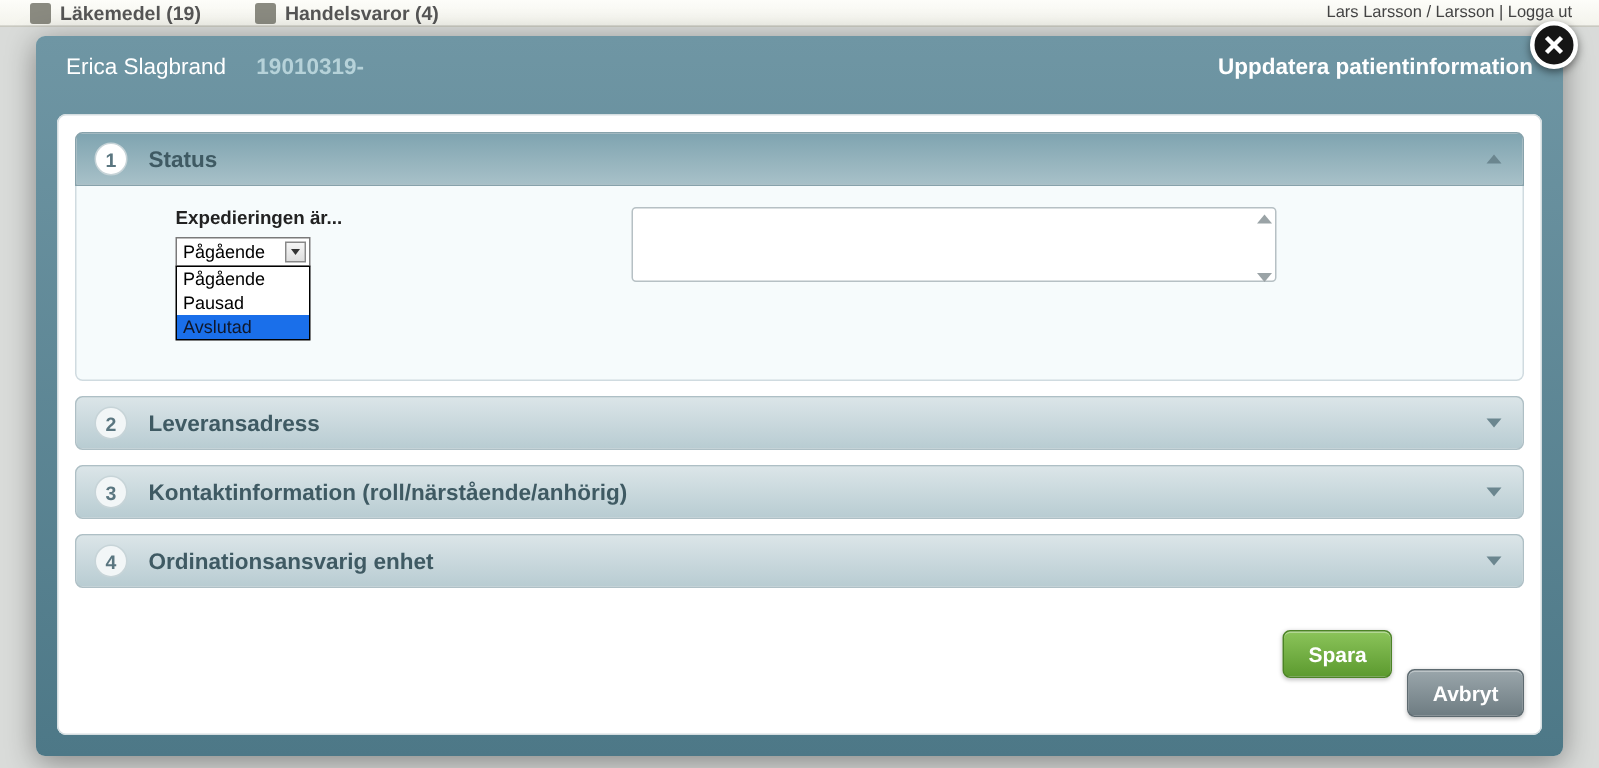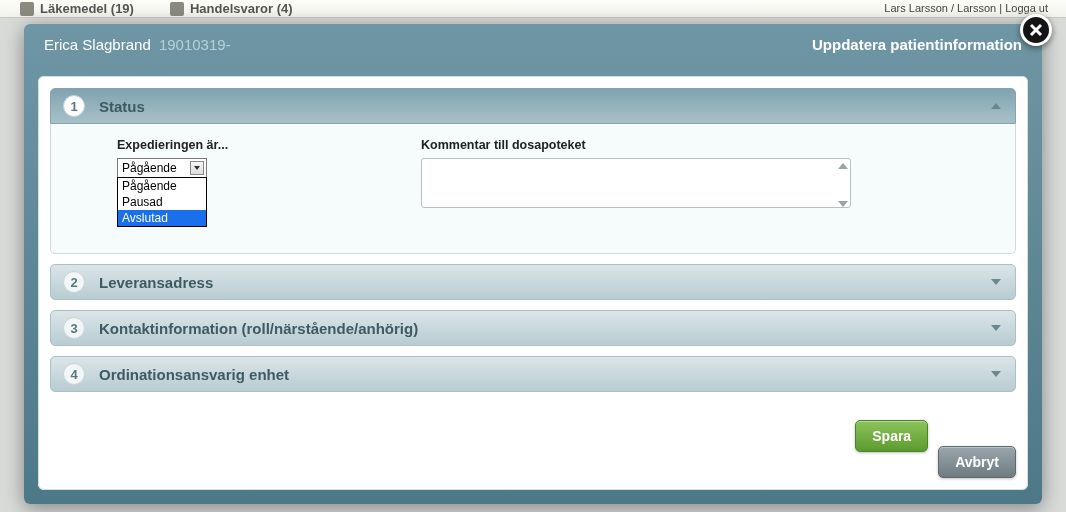--- a/index.html
+++ b/index.html
@@ -40,21 +40,21 @@
   }
   .close-btn svg { stroke:#fff; stroke-width:3; }
 
   .dialog-header {
     height: 40px;
     display:flex; align-items:center; justify-content:space-between;
     padding: 0 20px;
     color:#fff; font-size:15px;
   }
   .dialog-header .patient-name { font-weight:normal; }
-  .dialog-header .ssn-faded { color:#b6d2d9; font-weight:normal; margin-left:4px; }
+  .dialog-header .ssn-faded { color:#b6d2d9; font-weight:bold; margin-left:16px; }
   .dialog-header .title-right { font-weight:bold; }
 
   .dialog-body {
     position:absolute; top:52px; left:14px; right:14px; bottom:14px;
     background:#fff;
     border-radius:6px;
     box-shadow: inset 0 0 0 1px #d5dee1;
     padding: 12px 12px 14px 12px;
   }
 
@@ -124,21 +124,21 @@
   .fake-select .arrow-btn::after {
     content:""; width:0;height:0;
     border-left:3px solid transparent; border-right:3px solid transparent;
     border-top:4px solid #333;
   }
   .options-list {
     width:90px; border:1px solid #000; background:#fff;
     font-size:12px; margin-top:-1px;
   }
   .options-list .opt { padding:1px 4px; cursor:pointer; }
-  .options-list .opt.highlight { background:#1a6fea; color:#ffffff; }
+  .options-list .opt.highlight { background:#1a6fea; color:#0f172a; }
 
   .comment-group { flex:1; }
   .comment-box {
     width:100%; max-width:430px; height:50px;
     border:1px solid #b6c0c4; border-radius:3px; background:#fff;
     resize:none; font-family:inherit; font-size:12px;
     padding:4px 18px 4px 6px;
     position:relative;
   }
   .comment-holder { position:relative; width:430px; }
@@ -214,21 +214,20 @@
               <span>Pågående</span>
               <span class="arrow-btn"></span>
             </div>
             <div class="options-list">
               <div class="opt">Pågående</div>
               <div class="opt">Pausad</div>
               <div class="opt highlight">Avslutad</div>
             </div>
           </div>
           <div class="comment-group">
-            <span class="fld-label">Kommentar till dosapoteket</span>
             <div class="comment-holder">
               <textarea class="comment-box" value="" style=""></textarea>
               <span class="scroll-fake-up"></span>
               <span class="scroll-fake-down"></span>
             </div>
           </div>
         </div>
       </div>
     </div>
 

